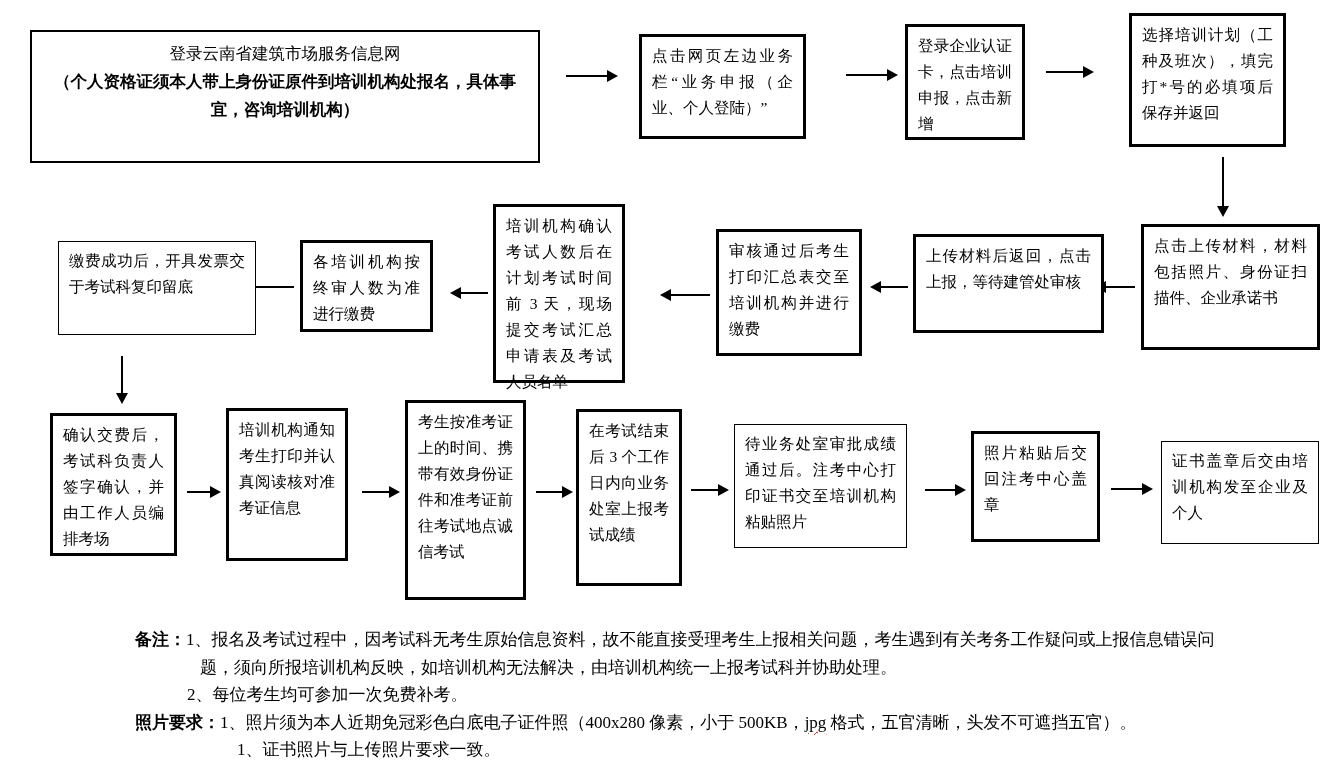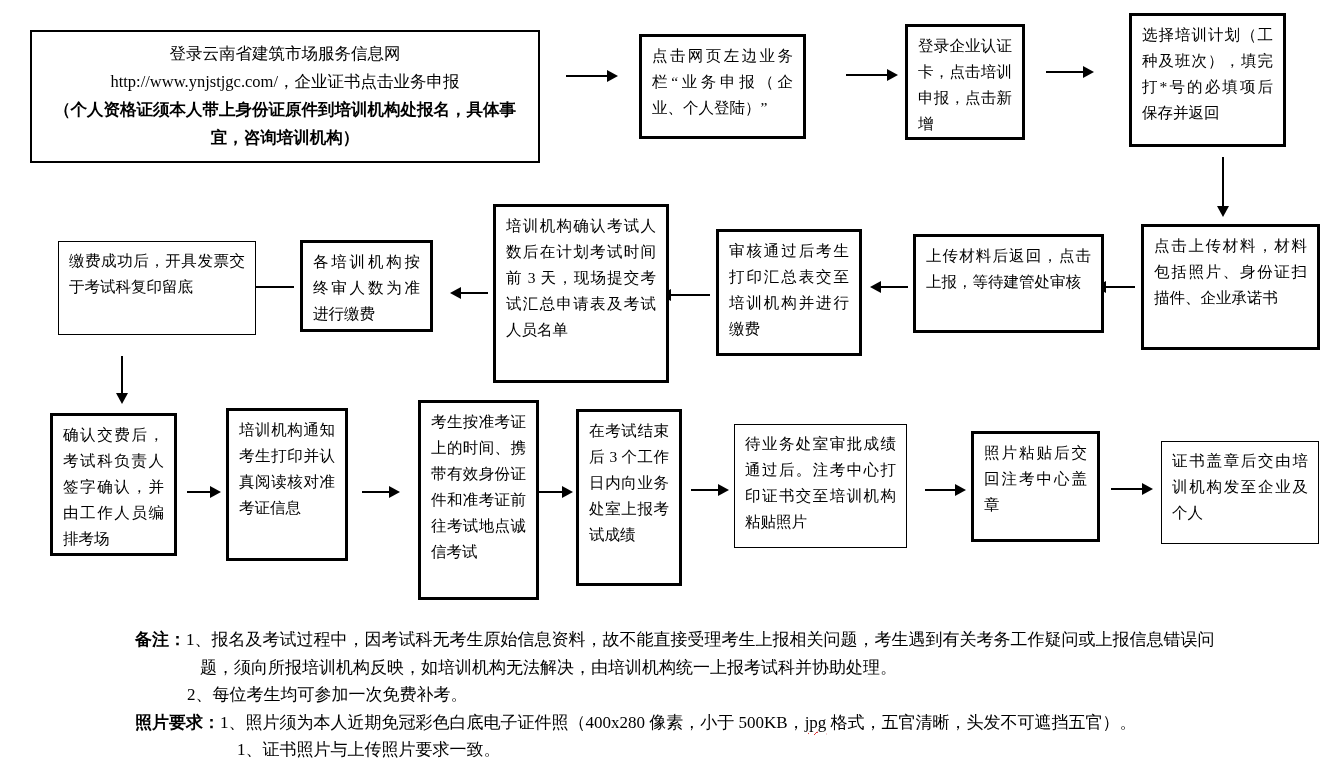--- a/index.html
+++ b/index.html
@@ -58,21 +58,20 @@
     text-underline-offset:3px;
   }
 </style>
 </head>
 <body>
 
 <div class="canvas">
 
   <div class="box b-med" id="b1" style="left:30px; top:30px; width:510px; height:133px;">
     <div>登录云南省建筑市场服务信息网</div>
-    <div>http://www.ynjstjgc.com/，企业证书点击业务申报</div>
     <div class="bold">（个人资格证须本人带上身份证原件到培训机构处报名，具体事宜，咨询培训机构）</div>
   </div>
 
   <div class="arr arr-h to-right" style="left:566px; top:75px; width:42px;"></div>
 
   <div class="box" style="left:639px; top:34px; width:167px; height:105px;">
     <span>点击网页左边业务栏“业务申报（企业、个人登陆）”</span>
   </div>
 
   <div class="arr arr-h to-right" style="left:846px; top:74px; width:42px;"></div>
@@ -100,21 +99,21 @@
   </div>
 
   <div class="arr arr-h to-left" style="left:880px; top:286px; width:28px;"></div>
 
   <div class="box" style="left:716px; top:229px; width:146px; height:127px;">
     <span>审核通过后考生打印汇总表交至培训机构并进行缴费</span>
   </div>
 
   <div class="arr arr-h to-left" style="left:670px; top:294px; width:40px;"></div>
 
-  <div class="box" style="left:493px; top:204px; width:176px; height:179px;">
+  <div class="box" style="left:493px; top:204px; width:132px; height:179px;">
     <span>培训机构确认考试人数后在计划考试时间前 3 天，现场提交考试汇总申请表及考试人员名单</span>
   </div>
 
   <div class="arr arr-h to-left" style="left:460px; top:292px; width:28px;"></div>
 
   <div class="box" style="left:300px; top:240px; width:133px; height:92px;">
     <span>各培训机构按终审人数为准进行缴费</span>
   </div>
 
   <div class="arr arr-h to-left" style="left:250px; top:286px; width:44px;"></div>
@@ -130,21 +129,21 @@
   </div>
 
   <div class="arr arr-h to-right" style="left:187px; top:491px; width:24px;"></div>
 
   <div class="box" style="left:226px; top:408px; width:122px; height:153px;">
     <span>培训机构通知考生打印并认真阅读核对准考证信息</span>
   </div>
 
   <div class="arr arr-h to-right" style="left:362px; top:491px; width:28px;"></div>
 
-  <div class="box" style="left:418px; top:400px; width:121px; height:200px;">
+  <div class="box" style="left:405px; top:400px; width:121px; height:200px;">
     <span>考生按准考证上的时间、携带有效身份证件和准考证前往考试地点诚信考试</span>
   </div>
 
   <div class="arr arr-h to-right" style="left:536px; top:491px; width:27px;"></div>
 
   <div class="box" style="left:576px; top:409px; width:106px; height:177px;">
     <span>在考试结束后 3 个工作日内向业务处室上报考试成绩</span>
   </div>
 
   <div class="arr arr-h to-right" style="left:691px; top:489px; width:28px;"></div>

